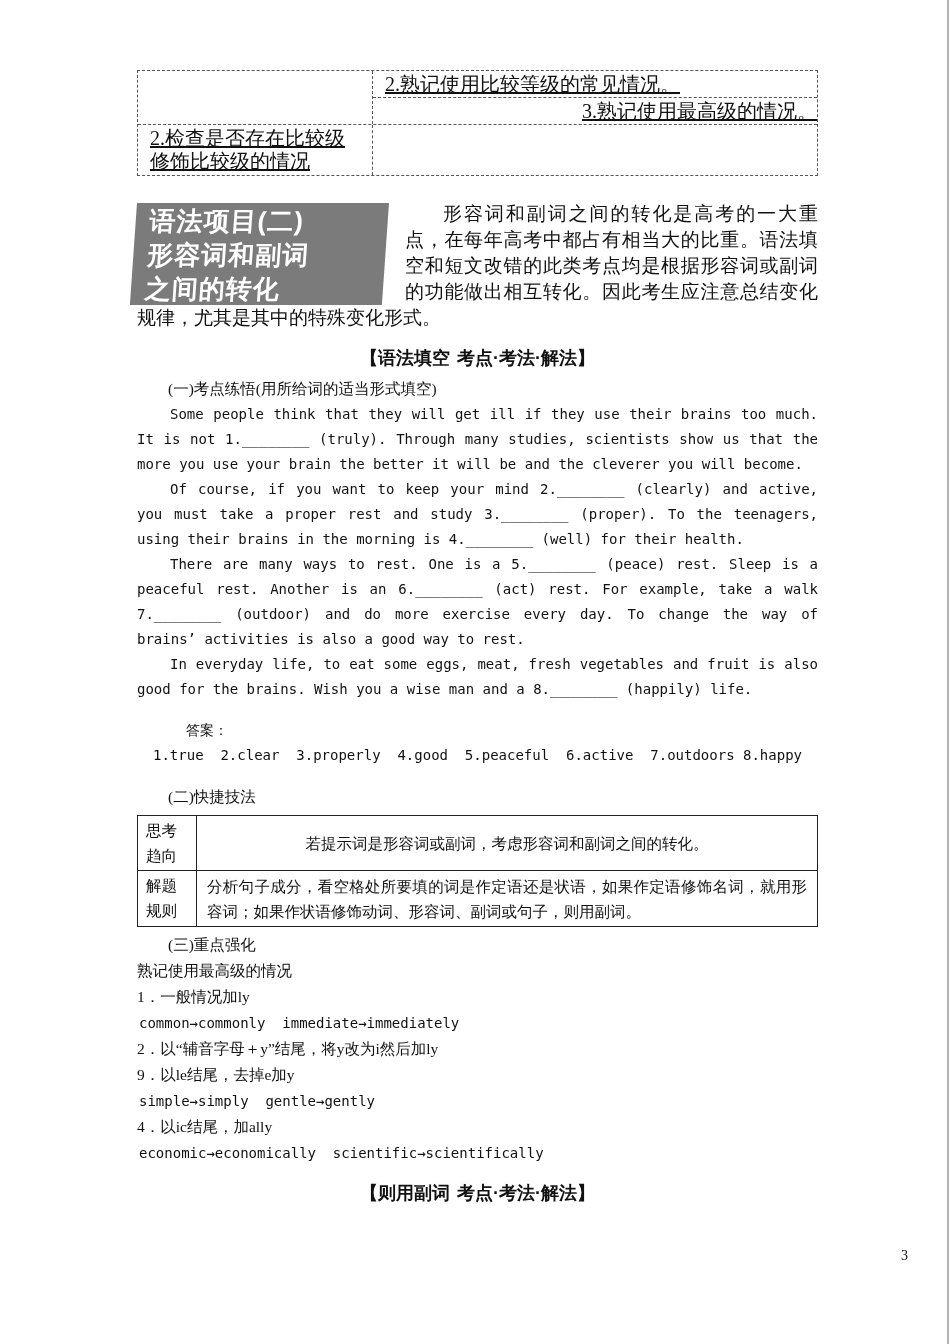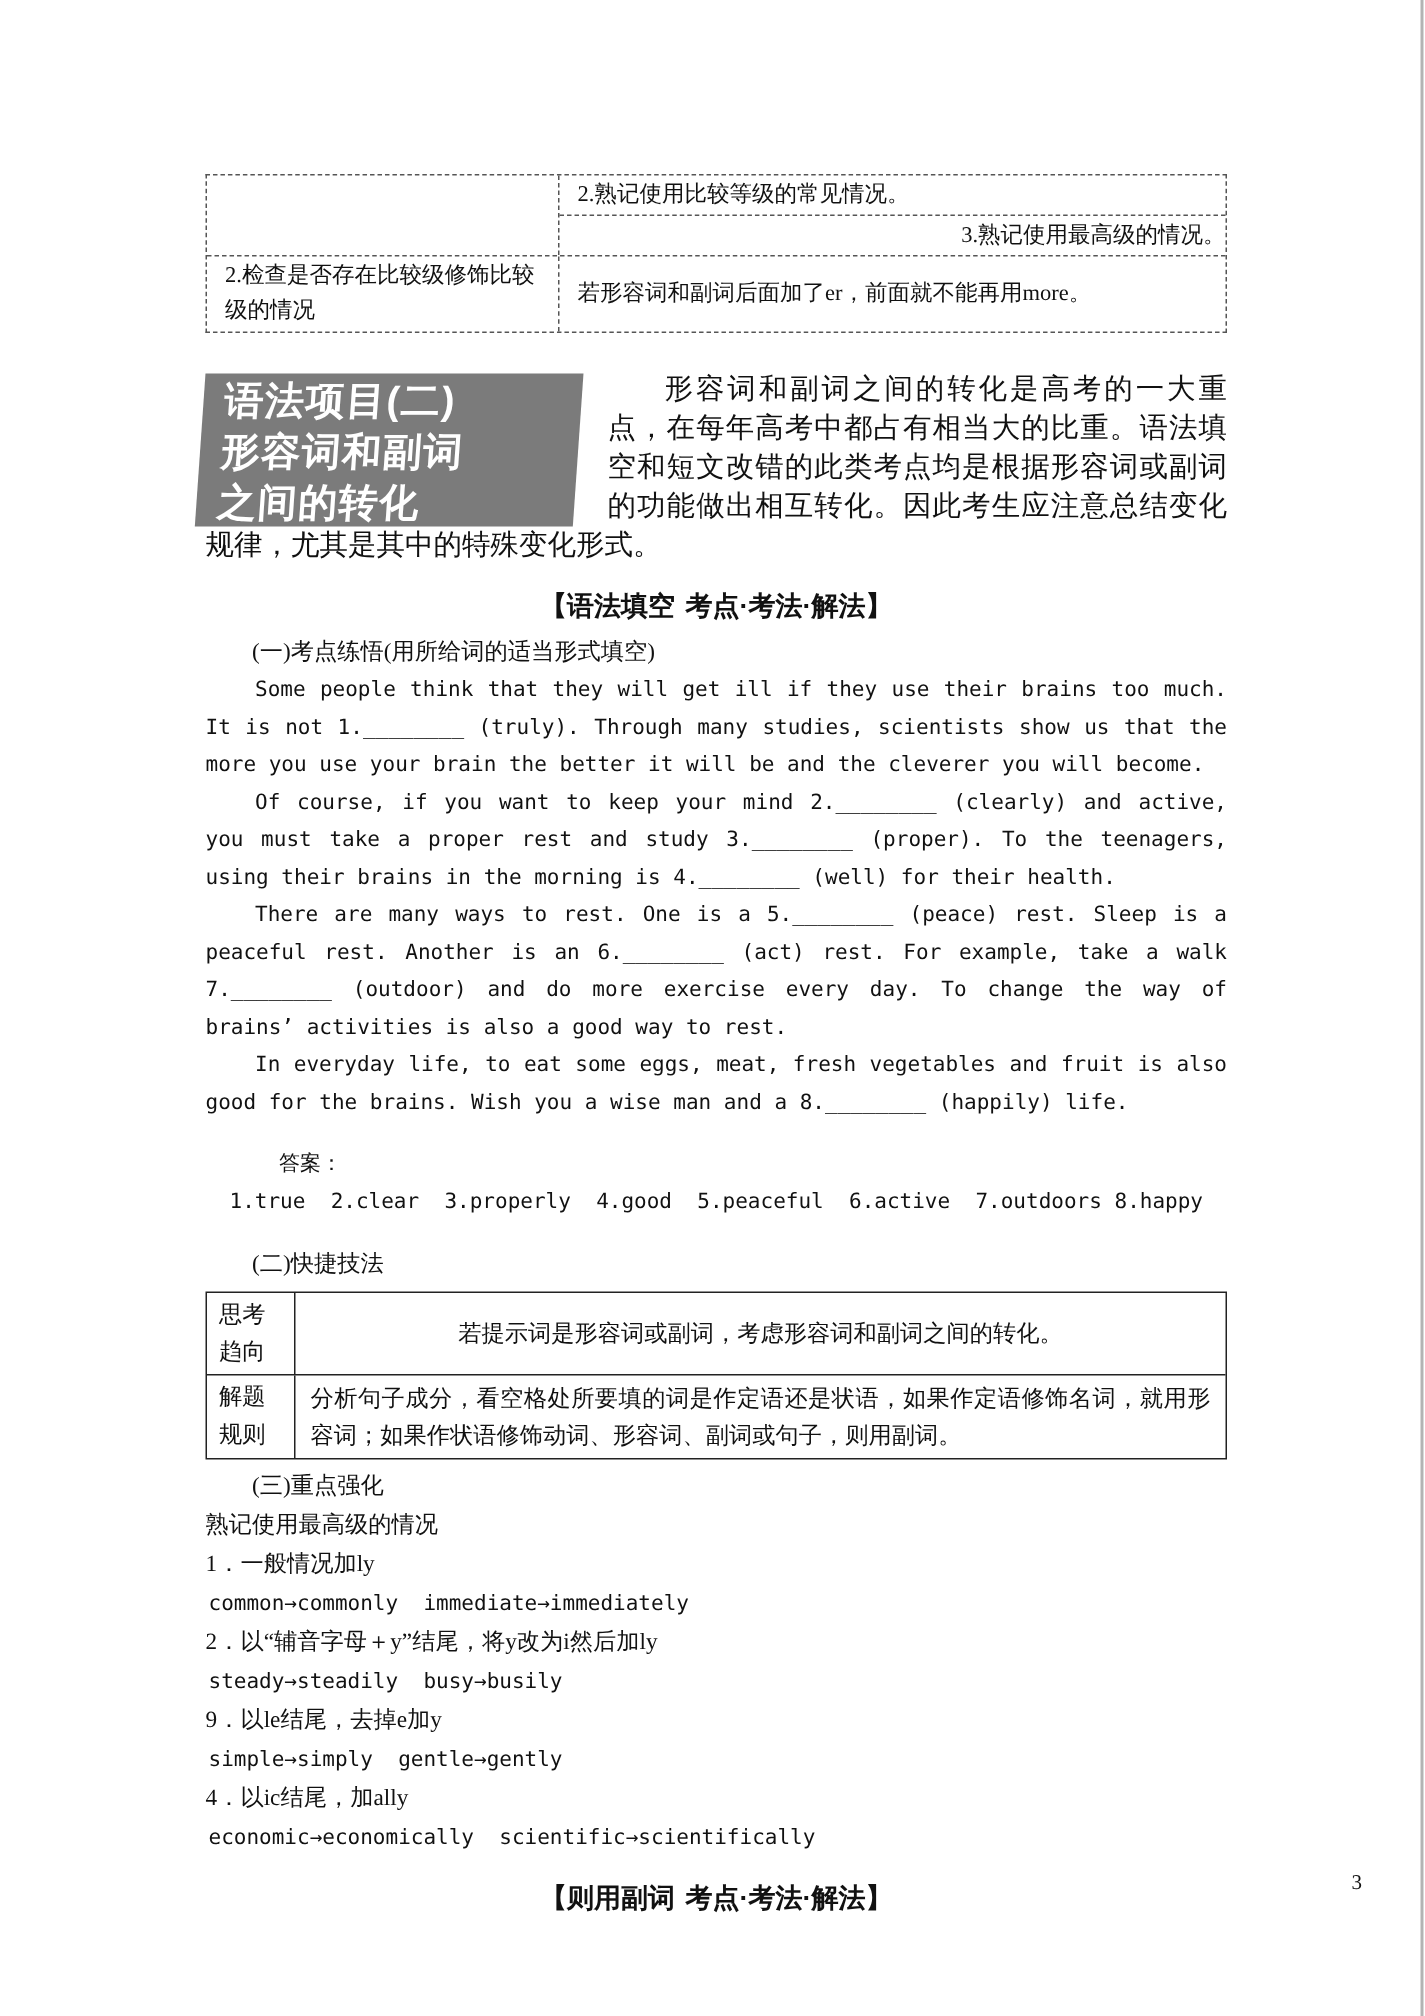--- a/index.html
+++ b/index.html
@@ -7,21 +7,21 @@
     width: 950px; height: 1344px;
     background: #ffffff;
     position: relative;
     overflow: hidden;
     color: #111;
     font-family: "Liberation Serif", "DejaVu Serif", serif;
   }
   .content { position: absolute; left: 137px; top: 0; width: 681px; }
 
   
-  .dashed-table { margin-top: 116px; border: 1px dashed #555; font-size: 15px; }
+  .dashed-table { margin-top: 70px; border: 1px dashed #555; font-size: 20px; text-decoration: underline; }
   .dt-row { display: flex; align-items: stretch; }
   .dt-row2 { border-top: 1px dashed #555; }
   .dt-left { width: 210px; flex: none; border-right: 1px dashed #555; padding: 2px 12px; line-height: 23px; }
   .dt-right { flex: 1; }
   .dt-item { padding: 1px 0 1px 12px; line-height: 24px; }
   .dt-item + .dt-item { border-top: 1px dashed #555; text-align: right; }
   .dt-center { display: flex; align-items: center; padding-left: 12px; line-height: 23px; }
 
   
   .intro-section { margin-top: 25px; }
@@ -95,21 +95,20 @@
   <div class="dashed-table">
     <div class="dt-row">
       <div class="dt-left"></div>
       <div class="dt-right">
         <div class="dt-item">2.熟记使用比较等级的常见情况。</div>
         <div class="dt-item">3.熟记使用最高级的情况。</div>
       </div>
     </div>
     <div class="dt-row dt-row2">
       <div class="dt-left">2.检查是否存在比较级修饰比较级的情况</div>
-      <div class="dt-right dt-center">若形容词和副词后面加了er，前面就不能再用more。</div>
     </div>
   </div>
 
   <div class="intro-section">
     <div class="banner" style="background: rgb(123, 123, 123);">
       <div>语法项目(二)</div>
       <div>形容词和副词</div>
       <div>之间的转化</div>
     </div>
     <p class="intro">形容词和副词之间的转化是高考的一大重点，在每年高考中都占有相当大的比重。语法填空和短文改错的此类考点均是根据形容词或副词的功能做出相互转化。因此考生应注意总结变化规律，尤其是其中的特殊变化形式。</p>
@@ -144,21 +143,20 @@
       <div class="tt-body tt-body-justify">分析句子成分，看空格处所要填的词是作定语还是状语，如果作定语修饰名词，就用形容词；如果作状语修饰动词、形容词、副词或句子，则用副词。</div>
     </div>
   </div>
 
   <p class="sub-title">(三)重点强化</p>
   <p class="plain-line">熟记使用最高级的情况</p>
 
   <p class="plain-line">1．一般情况加ly</p>
   <p class="example-line">common→commonly&nbsp;&nbsp;immediate→immediately</p>
   <p class="plain-line">2．以“辅音字母＋y”结尾，将y改为i然后加ly</p>
-  <p class="example-line">steady→steadily&nbsp;&nbsp;busy→busily</p>
   <p class="plain-line">9．以le结尾，去掉e加y</p>
   <p class="example-line">simple→simply&nbsp;&nbsp;gentle→gently</p>
   <p class="plain-line">4．以ic结尾，加ally</p>
   <p class="example-line">economic→economically&nbsp;&nbsp;scientific→scientifically</p>
 
   <div class="section-heading">
     <span class="heading-p1">【则用副词</span><span class="heading-p2">考点·考法·解法】</span>
   </div>
 
 </div>

